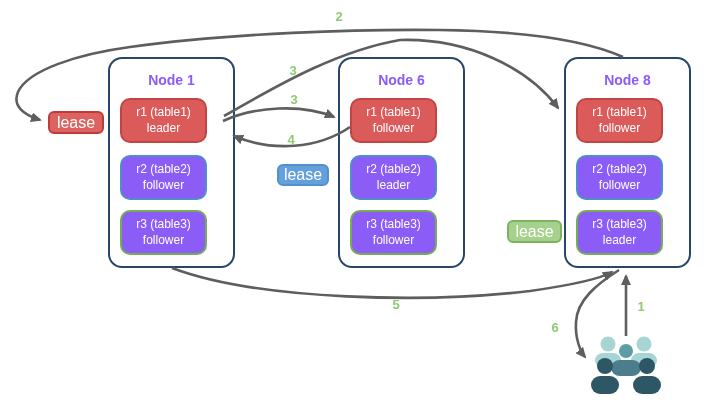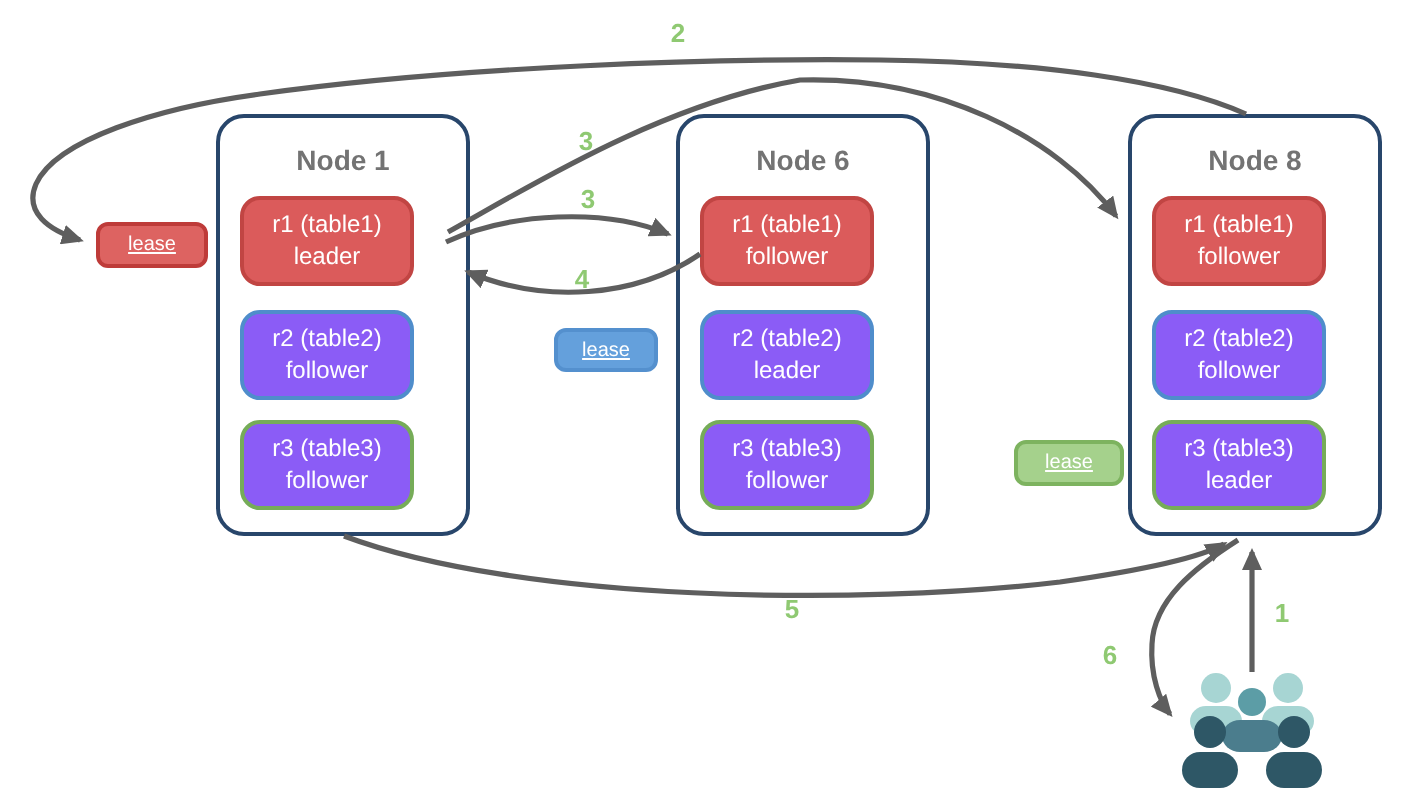--- a/index.html
+++ b/index.html
@@ -6,34 +6,34 @@
   .canvas{
     position:relative;width:704px;height:405px;background:#ffffff;
     font-family:"Liberation Sans", sans-serif;overflow:hidden;
   }
   .node{
     position:absolute;top:57px;width:127px;height:211px;background:#fff;
     border:2px solid #28466B;border-radius:14px;box-sizing:border-box;
   }
   .node-title{
     position:absolute;top:13px;left:0;right:0;text-align:center;
-    font-weight:bold;font-size:14px;color:#737373;
+    font-weight:bold;font-size:14px;color:#8b5cf6;
   }
   .replica{
     position:absolute;left:10px;width:87px;height:45px;border-radius:10px;
     color:#fff;font-size:12px;text-align:center;display:flex;flex-direction:column;
     justify-content:center;line-height:1.3;box-sizing:border-box;border:2px solid transparent;
   }
   .replica.red{background:#DB5B5B;border-color:#C14543}
   .replica.blue{background:#8b5cf6;border-color:#4F8DCB}
   .replica.green{background:#8b5cf6;border-color:#76AC58}
   .rpos1{top:39px}.rpos2{top:96px}.rpos3{top:151px}
   .lease{
-    position:absolute;border-radius:6px;color:#fff;font-size:10px;
-    display:flex;align-items:center;justify-content:center;box-sizing:border-box;text-decoration:underline;
+    position:absolute;border-radius:6px;color:#fff;font-size:16px;
+    display:flex;align-items:center;justify-content:center;box-sizing:border-box;
   }
   .lease.red{left:48px;top:111px;width:56px;height:23px;background:#DD6361;border:2px solid #BE3B39}
   .lease.blue{left:277px;top:164px;width:52px;height:22px;background:#64A0DC;border:2px solid #5490CE}
   .lease.green{left:507px;top:220px;width:55px;height:23px;background:#A5D18C;border:2px solid #7DB35F}
   .step{
     position:absolute;color:#8FC972;font-weight:bold;font-size:13px;
     width:16px;text-align:center;
   }
   #s2{left:331px;top:9px}
   #s3a{left:285px;top:63px}

